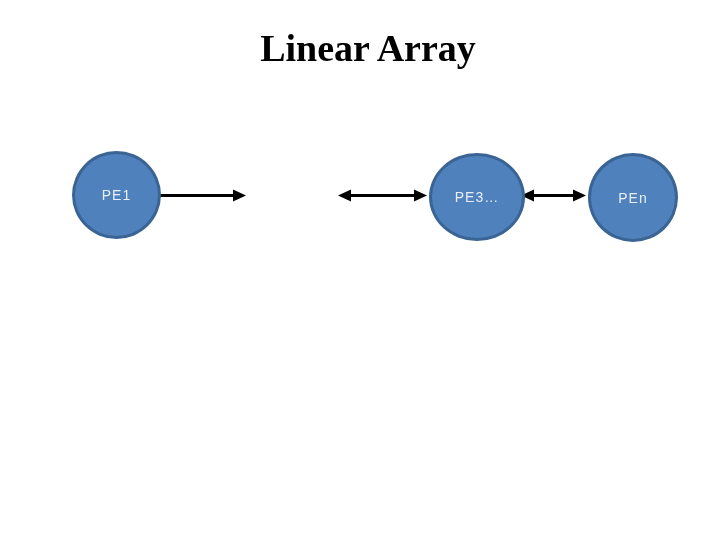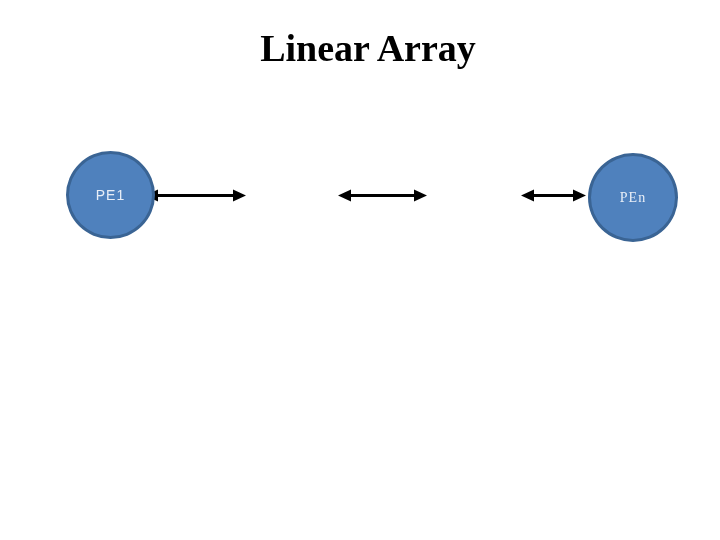--- a/index.html
+++ b/index.html
@@ -56,24 +56,24 @@
     display:flex;
     align-items:center;
     justify-content:center;
   }
   .node-label{
     color:var(--node-text);
     font-size:14px;
     letter-spacing:1px;
     user-select:none;
   }
-  .node-pe1{left:66px;top:151px;width:89px;height:88px;}
+  .node-pe1{left:72px;top:151px;width:89px;height:88px;}
   .node-pe2{left:247px;top:152px;width:90px;height:87px;}
   .node-pe3{left:429px;top:153px;width:96px;height:88px;}
-  .node-pen{left:588px;top:153px;width:90px;height:89px;font-family:Liberation Serif, serif;}
+  .node-pen{left:588px;top:153px;width:90px;height:89px;}
 </style>
 </head>
 <body>
 
 <div class="slide">
 
   <h1 class="slide-title">Linear Array</h1>
 
   <svg class="edges-layer" width="720" height="540" viewBox="0 0 720 540">
     <g>
@@ -91,18 +91,21 @@
       <polygon class="edge-head" points="521,195.5 534,189.5 534,201.5"></polygon>
       <polygon class="edge-head" points="586,195.5 573,189.5 573,201.5"></polygon>
     </g>
   </svg>
 
   <div class="node node-pe1">
     <span class="node-label">PE1</span>
   </div>
 
 
+  <div class="node node-pe3">
+    <span class="node-label">PE3…</span>
+  </div>
 
   <div class="node node-pen">
     <span class="node-label">PEn</span>
   </div>
 
 </div>
 
 </body></html>

